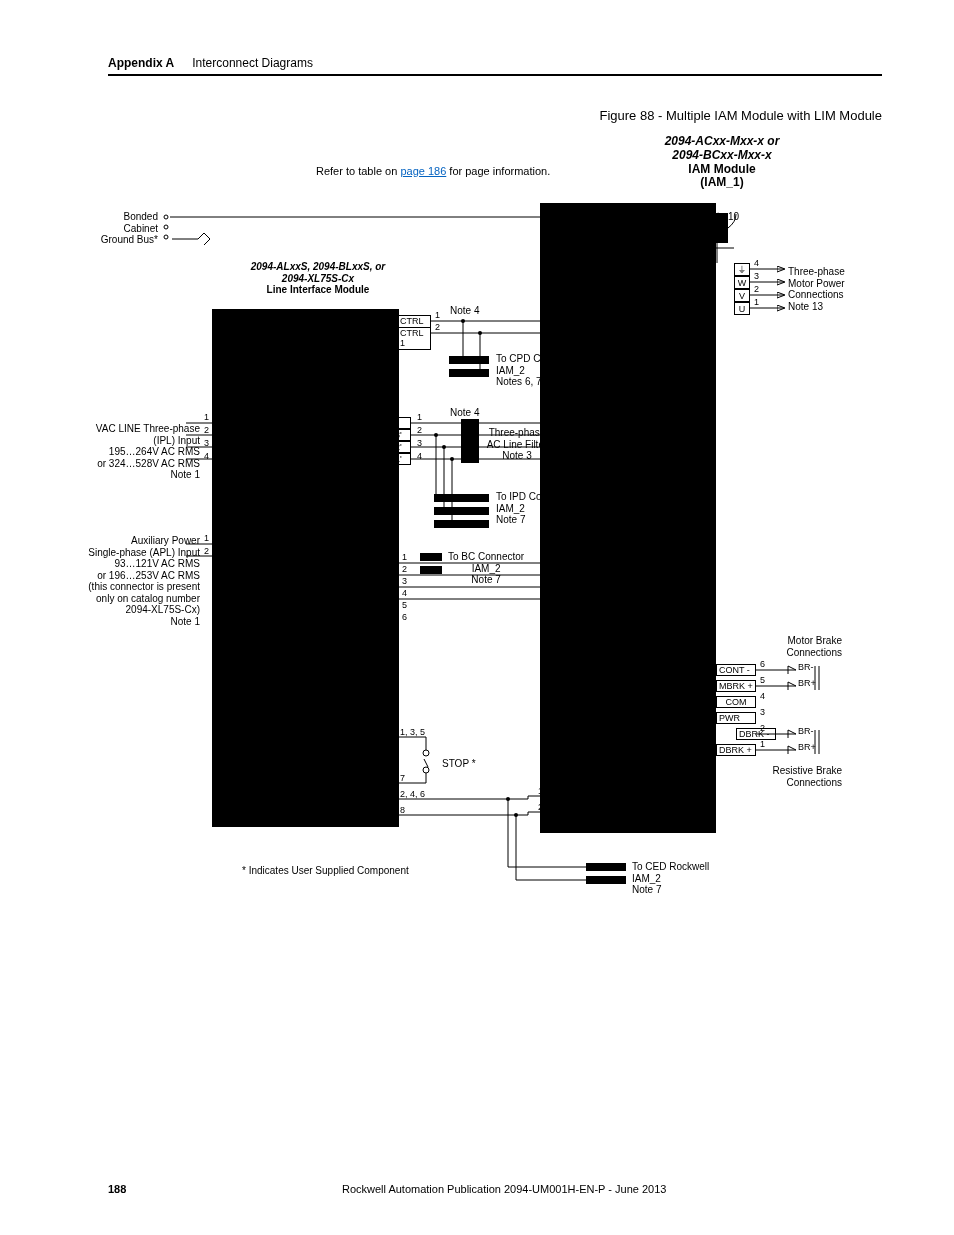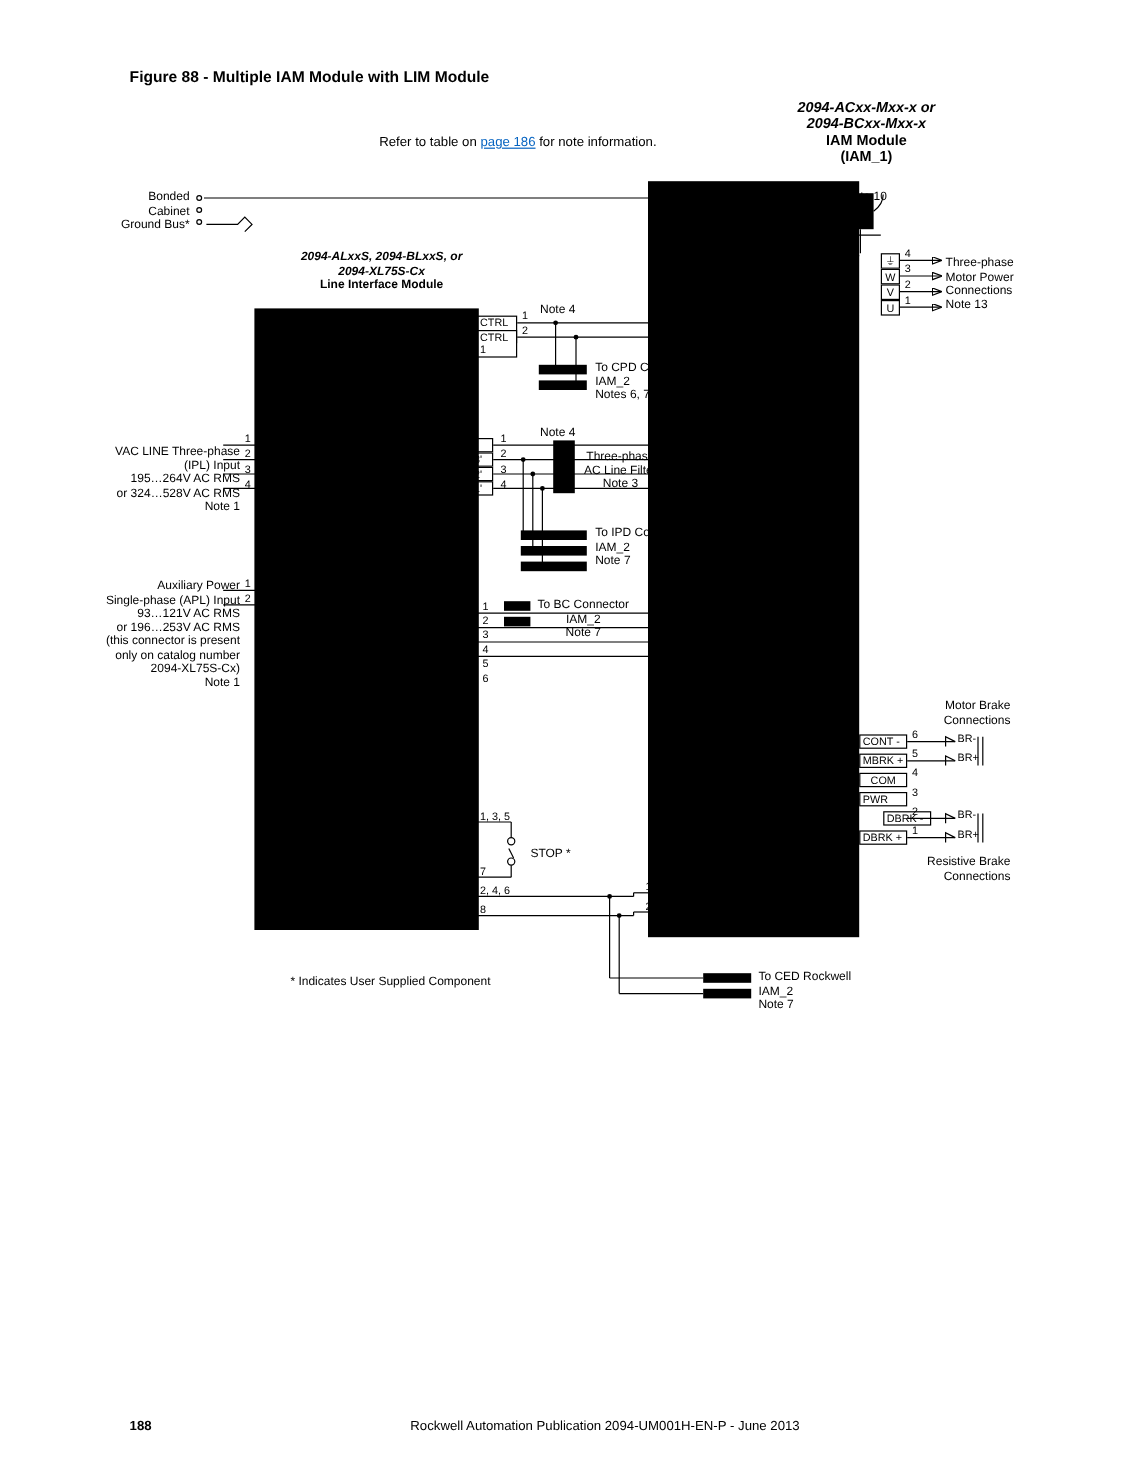--- a/index.html
+++ b/index.html
@@ -9,21 +9,21 @@
     background: #fff;
     color: #000;
     width: 954px;
     height: 1235px;
     position: relative;
   }
   .page { position: relative; width: 100%; height: 100%; padding: 56px 72px 0 108px; }
   .header-row { border-bottom: 2px solid #000; padding-bottom: 4px; margin-bottom: 32px; display: flex; align-items: baseline; gap: 18px; }
   .header-row .appx { font-weight: 700; font-size: 12px; }
   .header-row .chap { font-size: 12px; }
-  .fig-title { text-align: left; font-weight: 700; font-size: 13px; margin-bottom: 12px; }
+  .fig-title { text-align: right; font-weight: 400; font-size: 13px; margin-bottom: 12px; }
   .iam-title { text-align: right; font-weight: 700; font-size: 12px; position:absolute; }
   .note-ref { font-size: 11px; }
   .note-ref a { color: #0563c1; text-decoration: underline; }
   .diag { position: relative; width: 786px; height: 800px; font-size: 10px; line-height: 1.15; }
   .abs { position: absolute; }
   .r { text-align: right; }
   .c { text-align: center; }
   .bold { font-weight: 700; }
   .box { border: 1px solid #000; padding: 0 2px; background:#fff; font-size: 9px; text-align:left; }
   .mpbox { border:1px solid #000; width:16px; height:13px; font-size:9px; text-align:center; background:#fff; line-height:12px; }
@@ -32,34 +32,38 @@
   .footer { position: absolute; bottom: 40px; left: 0; width: 100%; display:flex; justify-content:space-between; padding: 0 72px 0 108px; font-size: 11px;}
   .footer .pg { font-weight: 700; }
   svg line, svg polyline, svg path { stroke:#000; stroke-width:1; fill:none; }
   svg .thick { stroke-width: 1.4; }
   .arrow { marker-end: url(#ah); }
 </style>
 </head>
 <body>
 
 <div class="page">
+  <div class="header-row">
+    <span class="appx">Appendix A</span>
+    <span class="chap">Interconnect Diagrams</span>
+  </div>
 
   <div class="fig-title">Figure 88 - Multiple IAM Module with LIM Module</div>
 
   <div class="diag">
 
     <div class="abs c bold iam-title" style="right:72px; top:0; width:200px;">
       <div style="font-style:italic">2094-ACxx-Mxx-x or</div>
       <div style="font-style:italic">2094-BCxx-Mxx-x</div>
       <div>IAM Module</div>
       <div>(IAM_1)</div>
     </div>
 
     <div class="abs note-ref" style="left:208px; top:30px;">
-      <span>Refer to table on </span><a href="#">page 186</a><span> for note information.</span>
+      <span>Refer to table on </span><a href="#">page 186</a><span> for page information.</span>
     </div>
 
     <div class="abs r" style="left:-20px; top:76px; width:70px;">
       <div>Bonded Cabinet</div>
       <div>Ground Bus*</div>
     </div>
 
     <div class="abs" style="left:467px; top:76px; width:70px;">
       <div>Power Rail</div>
       <div>Ground Stud</div>

